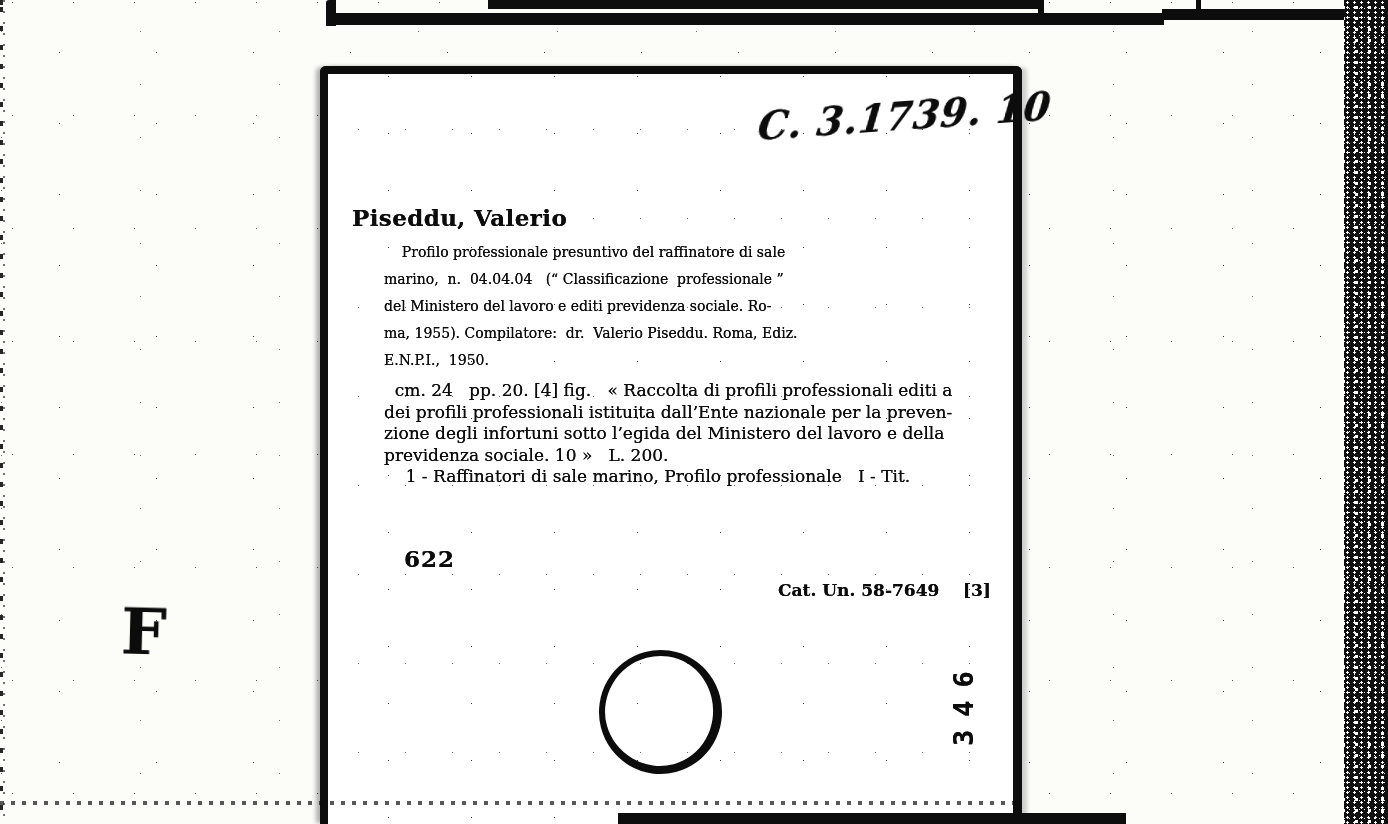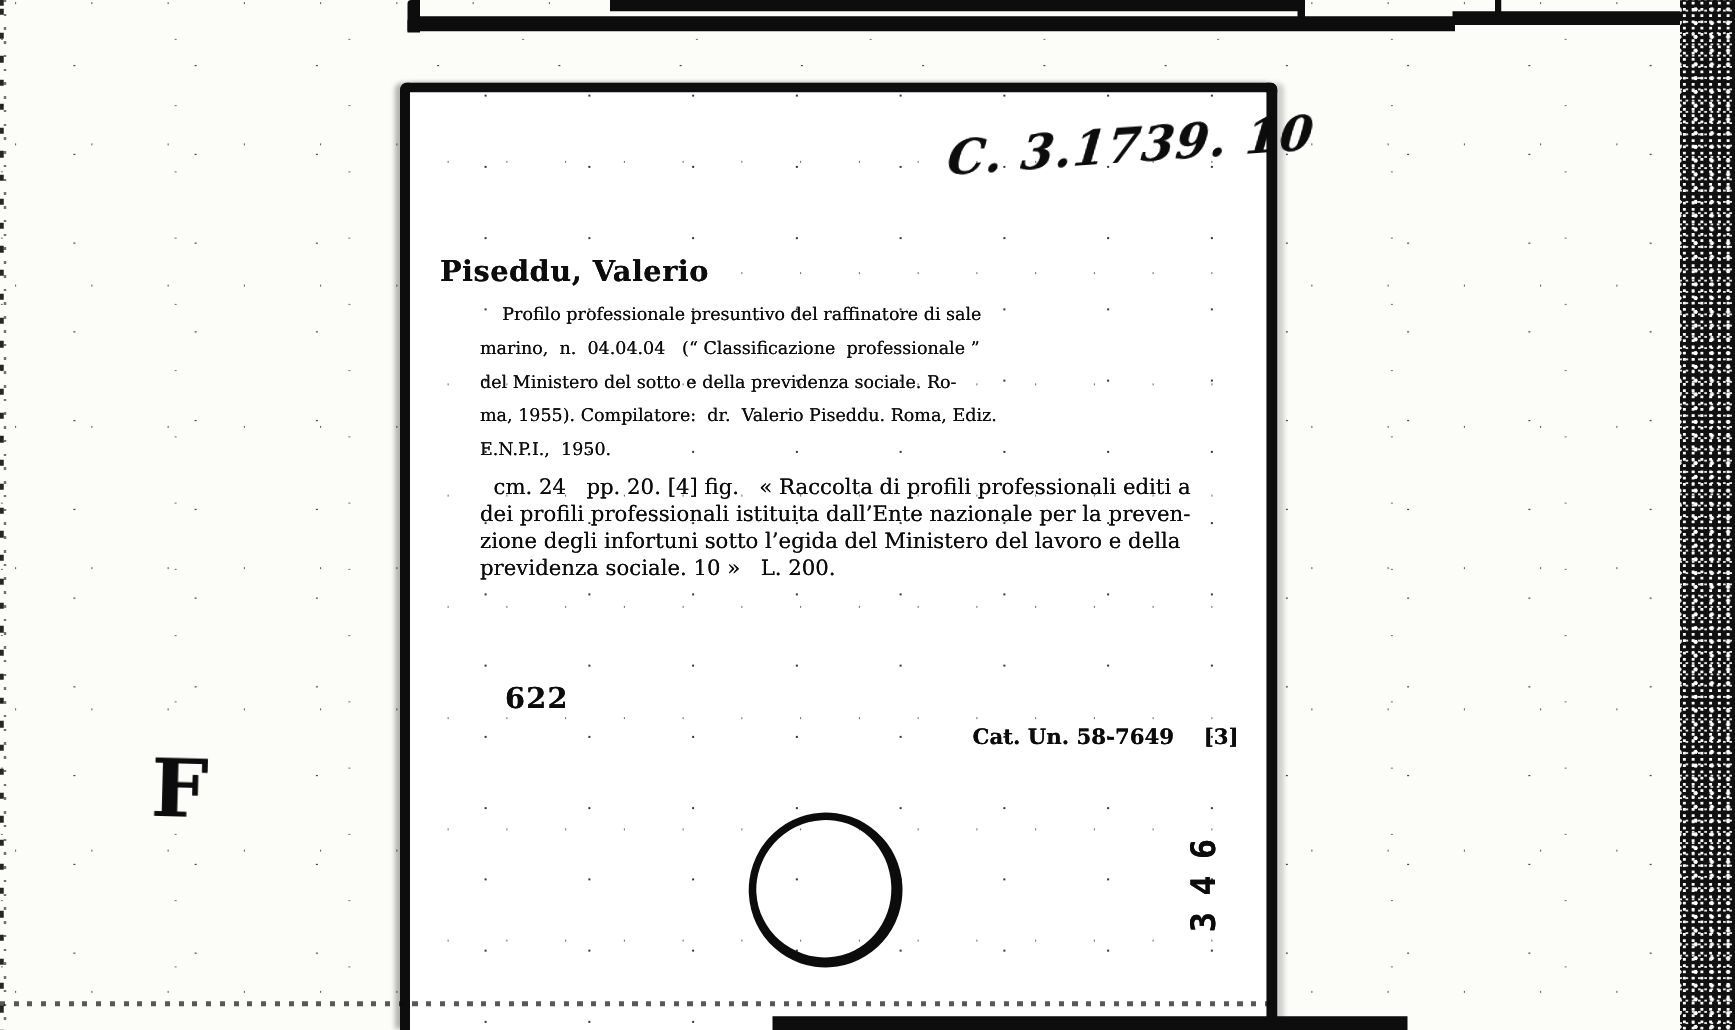--- a/index.html
+++ b/index.html
@@ -147,30 +147,31 @@
 
   <div id="card" class="abs"></div>
 
   <div id="handwritten" class="abs ink">C. 3.1739. 10</div>
 
   <div id="author-heading" class="abs ink">Piseddu, Valerio</div>
 
   <div id="body-block" class="abs ink">
     <div class="line">    Profilo professionale presuntivo del raffinatore di sale</div>
     <div class="line">marino,  n.  04.04.04   (“ Classificazione  professionale ”</div>
-    <div class="line">del Ministero del sotto e della previdenza sociale. Ro-</div>
+    <div class="line">del Ministero del lavoro e editi previdenza sociale. Ro-</div>
     <div class="line">ma, 1955). Compilatore:  dr.  Valerio Piseddu. Roma, Ediz.</div>
     <div class="line">E.N.P.I.,  1950.</div>
   </div>
 
   <div id="note-block" class="abs ink">
     <div class="line">  cm. 24   pp. 20. [4] fig.   « Raccolta di profili professionali editi a</div>
     <div class="line">dei profili professionali istituita dall’Ente nazionale per la preven-</div>
     <div class="line">zione degli infortuni sotto l’egida del Ministero del lavoro e della</div>
     <div class="line">previdenza sociale. 10 »   L. 200.</div>
+    <div class="line">    1 - Raffinatori di sale marino, Profilo professionale   I - Tit.</div>
   </div>
 
   <div id="card-number" class="abs ink">622</div>
 
   <div id="catalog-ref" class="abs ink">Cat. Un. 58-7649    [3]</div>
 
   <div id="punch-hole" class="abs"></div>
 
   <div id="side-number" class="abs ink">346</div>
 

